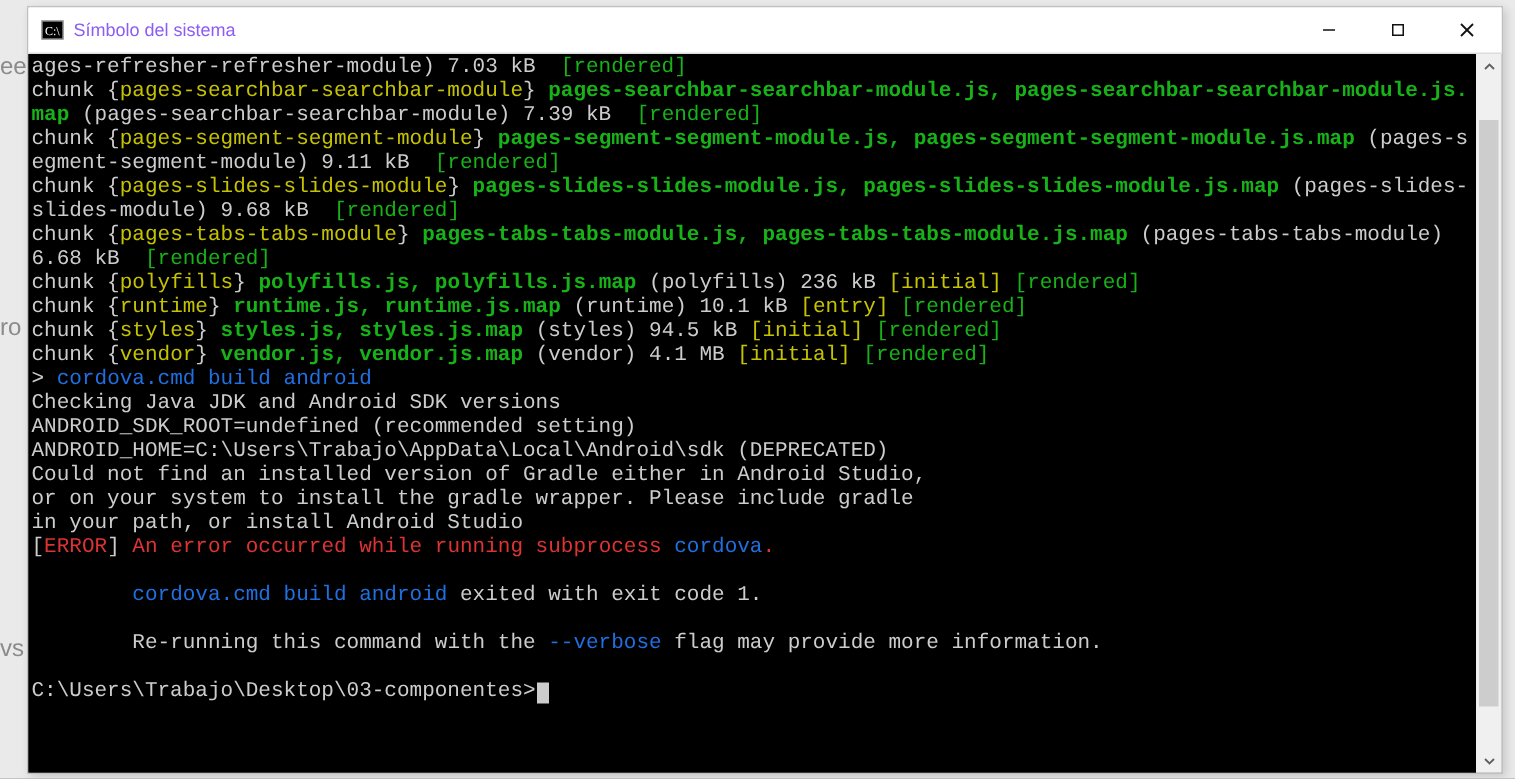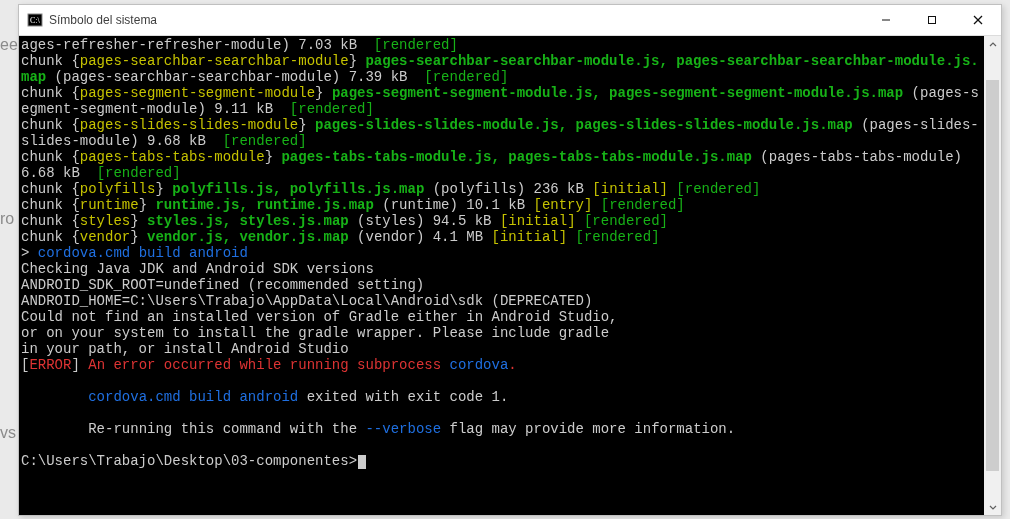--- a/index.html
+++ b/index.html
@@ -4,21 +4,21 @@
 <style>
   html,body{margin:0;padding:0;font-family:"Segoe UI",Arial,sans-serif;background:#f0f0f0;color:#111;font-size:12px}
   .desktop{position:relative;width:1010px;height:519px;overflow:hidden;background:#eaeaea}
   .bg-word{position:absolute;color:#8b8b8b;font-size:16px;line-height:14px;pointer-events:none}
   .w1{top:38px;left:0}
   .w2{top:212px;left:0}
   .w3{top:426px;left:0}
   .window{position:absolute;top:4px;left:18px;width:982px;height:510px;background:#fff;border:1px solid #c0c0c0;box-shadow:2px 2px 6px rgba(0,0,0,.15);display:flex;flex-direction:column}
   .titlebar{height:30px;display:flex;align-items:center;background:#fff;border-bottom:1px solid #dcdcdc;user-select:none}
   .titlebar .icon{margin:0 6px 0 8px;display:inline-flex}
-  .titlebar .title{flex:0 0 auto;font-size:12px;color:#404040}
+  .titlebar .title{flex:0 0 auto;font-size:12px;color:#8b5cf6}
   .titlebar .spacer{flex:1}
   .win-btn{width:46px;height:30px;display:flex;align-items:center;justify-content:center;color:#111}
   .term-wrap{flex:1;display:flex;background:#000}
   .term{flex:1;background:#000;color:#ccc;font-family:Consolas,"Courier New",monospace;font-size:14px;line-height:16px;padding:1px 0 0 2px;overflow:hidden;white-space:pre-wrap;word-break:break-all}
   .scrollbar{width:17px;background:#f0f0f0;display:flex;flex-direction:column}
   .sb-btn{height:17px;display:flex;align-items:center;justify-content:center;color:#555;background:#f0f0f0;font-size:10px}
   .sb-track{flex:1;background:#f0f0f0;position:relative}
   .sb-thumb{position:absolute;left:2px;right:2px;background:#cdcdcd;border-radius:0}
   
   .c-w{color:#ccc}

